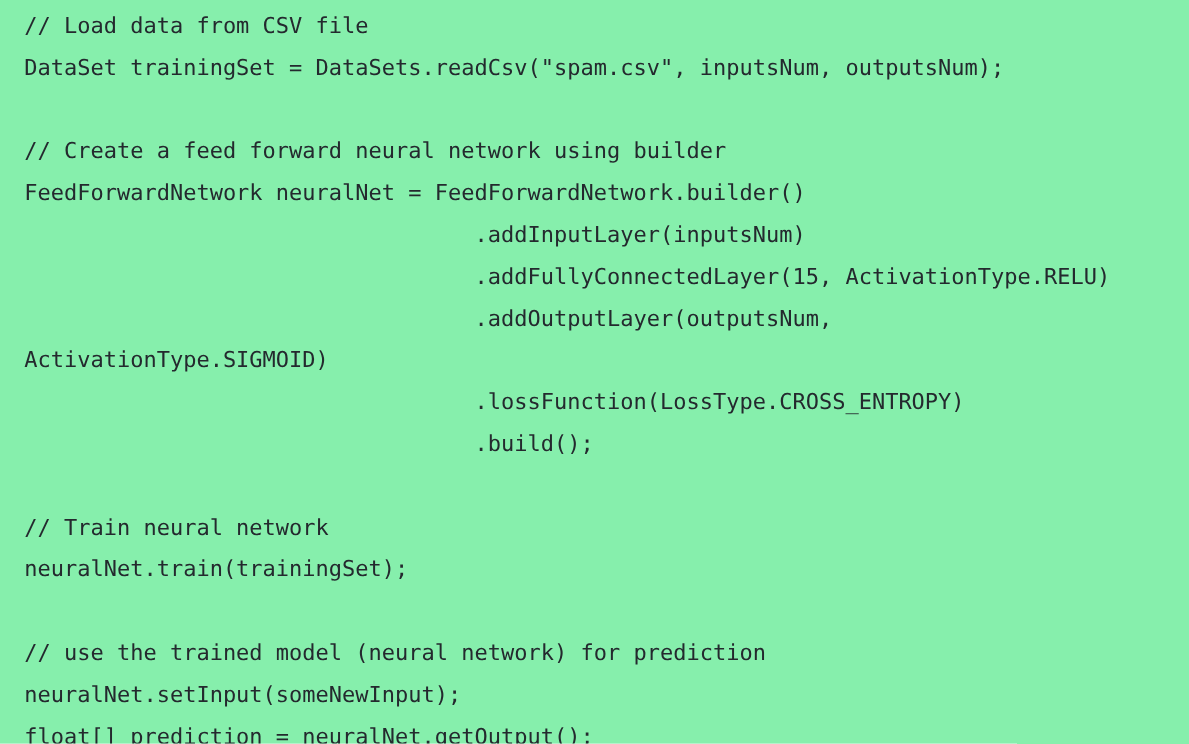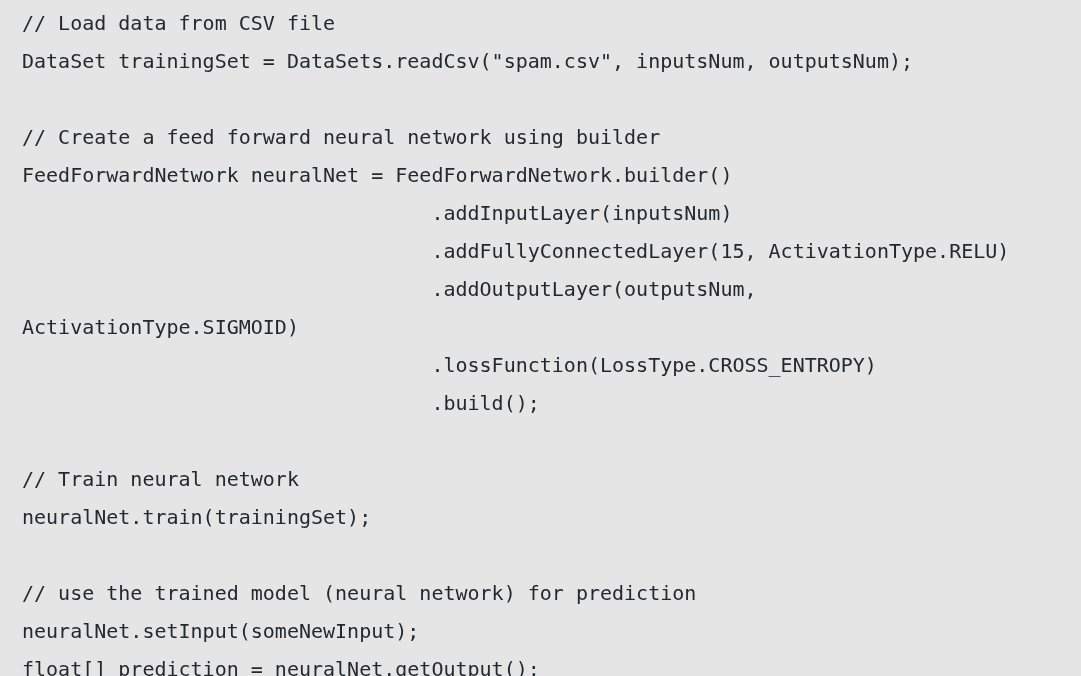--- a/index.html
+++ b/index.html
@@ -10,21 +10,21 @@
     width: 1081px;
     height: 676px;
     background: #f7f7f7;
     overflow: hidden;
     font-family: "DejaVu Sans Mono", "Liberation Mono", monospace;
   }
   #code-block {
     box-sizing: border-box;
     width: 1081px;
     height: 676px;
-    background: #e5e5e5;
+    background: #86efac;
     padding: 4px 0 0 22px;
     margin: 0;
     font-family: "DejaVu Sans Mono", "Liberation Mono", monospace;
     font-size: 20px;
     line-height: 38px;
     color: #24292e;
     white-space: pre;
     letter-spacing: 0px;
     -webkit-font-smoothing: antialiased;
   }

